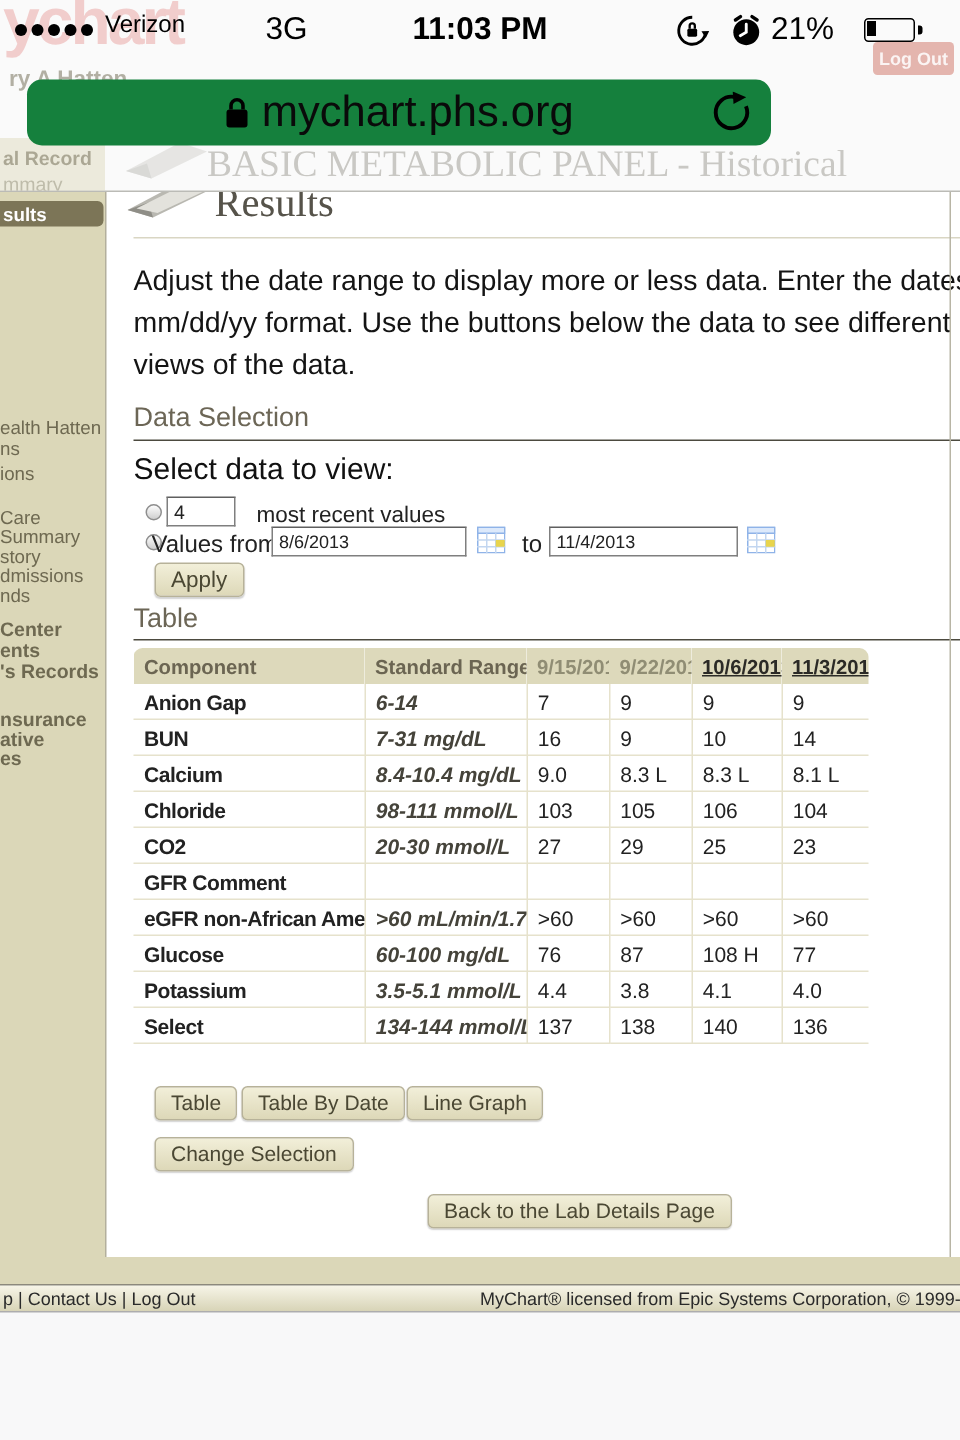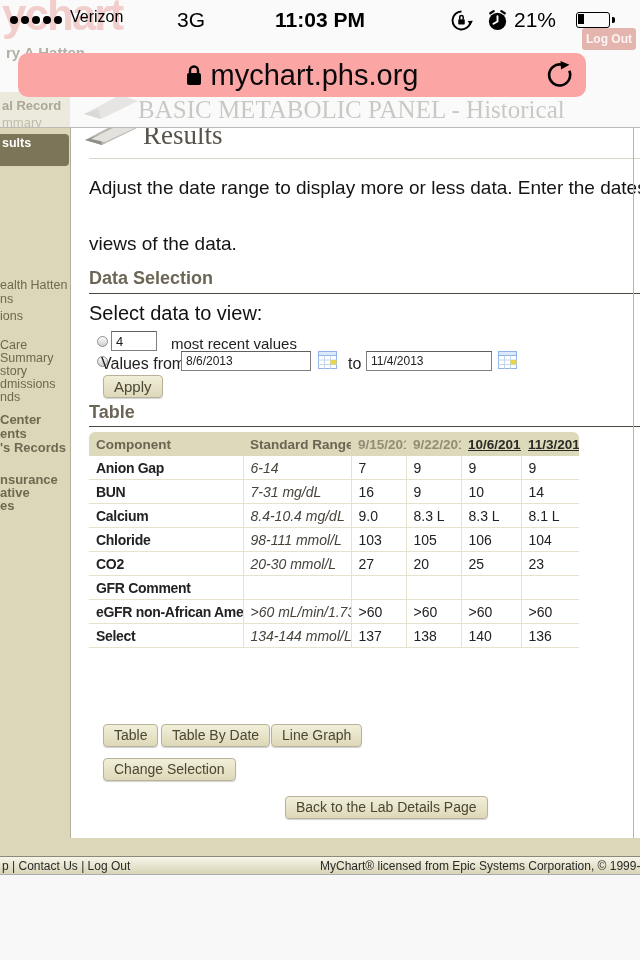--- a/index.html
+++ b/index.html
@@ -5,34 +5,34 @@
   html,body{margin:0;padding:0;}
   body{width:640px;height:960px;overflow:hidden;position:relative;background:#fff;
        font-family:"Liberation Sans",sans-serif;-webkit-font-smoothing:antialiased;}
   #screen{position:absolute;inset:0;overflow:hidden;}
 
   
   #page{position:absolute;inset:0;background:#fff;}
   #sidebar{position:absolute;left:0;top:128px;width:70px;height:710px;background:#dbd7b8;}
   .side-item{position:absolute;left:0;width:70px;font-size:12.5px;color:#6e6951;white-space:nowrap;overflow:hidden;}
   .side-item.bold{font-weight:bold;font-size:13px;}
-  .side-item.selected{background:#7c7557;color:#fff;font-weight:bold;height:32px;line-height:19px;
+  .side-item.selected{background:#7c7557;color:#fff;font-weight:bold;height:17px;line-height:19px;
                       border-radius:0 4px 4px 0;width:67px;}
   #panel{position:absolute;left:70px;top:128px;width:570px;height:710px;background:#fff;
          border-left:1px solid #b3af9c;}
   #panel-right-border{position:absolute;left:633px;top:128px;width:1px;height:710px;background:#b8b5a5;}
 
   .corner-ico{position:absolute;}
   #results-h{position:absolute;left:72px;top:-8px;font-family:"Liberation Serif",serif;
              font-size:27px;color:#56534a;}
   .rule{position:absolute;height:1px;}
   .rule.light{background:#d9d6c3;}
   .rule.dark{background:#4c4a3f;}
   .intro-line{position:absolute;left:18px;font-size:19px;color:#141414;white-space:nowrap;}
-  .section-h{position:absolute;left:18px;font-size:18px;font-weight:bold;color:#6c6656;}
+  .section-h{position:absolute;left:18px;font-size:18px;font-weight:normal;color:#6c6656;}
   #select-label{position:absolute;left:18px;top:174px;font-size:20px;color:#111;}
 
   .radio{position:absolute;width:9px;height:9px;border-radius:50%;border:1px solid #8e8e8e;
          background:linear-gradient(#fdfdfd,#cfcfcf);}
   .txtbox{position:absolute;height:18px;border:1px solid #7f7f7f;border-top-color:#5f5f5f;
           background:#fff;font-family:"Liberation Sans",sans-serif;font-size:12px;color:#222;
           padding:0 4px;box-sizing:content-box;}
   #recent-count{left:40px;top:203px;width:36px;font-size:13px;}
   #recent-label{position:absolute;left:100px;top:207px;font-size:15px;color:#222;}
   #range-label{position:absolute;left:30px;top:227px;font-size:16px;color:#222;}
@@ -61,21 +61,21 @@
   #results-table th{background:#ddd9bb;height:24px;text-align:left;font-size:13.5px;
                     color:#6b6552;padding:0 0 0 7px;font-weight:bold;overflow:hidden;white-space:nowrap;}
   #results-table th:first-child{border-radius:6px 0 0 0;}
   #results-table th:last-child{border-radius:0 6px 0 0;}
   #results-table th.graydate{color:#908d74;}
   #results-table th.linkdate{color:#2b2a26;text-decoration:underline;cursor:pointer;}
   #results-table td{height:23px;border-bottom:1px solid #e6e2cc;border-right:1px solid #e6e2cc;
                     padding:0 0 0 7px;color:#222;overflow:hidden;white-space:nowrap;background:#fff;}
   #results-table td:last-child{border-right:none;}
   #results-table tr td:first-child{font-weight:bold;letter-spacing:-.3px;}
-  #results-table tr td:nth-child(2){font-style:italic;color:#45433a;}
+  #results-table tr td:nth-child(2){font-style:italic;color:#45433a;font-weight:bold;}
 
   #bottom-band{position:absolute;left:0;top:838px;width:640px;height:18px;background:#dbd7b8;}
   #site-footer{position:absolute;left:0;top:856px;width:640px;height:18px;
                background:linear-gradient(#f7f5e8,#d6d2b4);border-top:1px solid #8c897c;
                font-size:12px;color:#2a2a2a;overflow:hidden;}
   #footer-links{position:absolute;left:2px;top:2px;white-space:nowrap;cursor:pointer;}
   #footer-license{position:absolute;left:320px;top:2px;white-space:nowrap;}
 
   
   #top-chrome{position:absolute;left:0;top:0;width:640px;height:128px;background:#fafafa;
@@ -100,21 +100,21 @@
   #network{position:absolute;left:177px;top:8px;font-size:21px;}
   #clock-time{position:absolute;left:0;top:8px;width:640px;text-align:center;font-size:21px;font-weight:bold;}
   #rotlock{position:absolute;left:450px;top:9px;}
   #alarm{position:absolute;left:486px;top:9px;}
   #batt-pct{position:absolute;left:514px;top:8px;font-size:21px;}
   #battery{position:absolute;left:576px;top:12px;width:34px;height:16px;border:1.5px solid #000;
            border-radius:3px;box-sizing:border-box;}
   #battery i{position:absolute;left:1px;top:1px;width:6px;height:10px;background:#000;display:block;}
   #batt-tip{position:absolute;left:612px;top:17px;width:3px;height:6px;background:#000;border-radius:0 2px 2px 0;}
 
-  #url-pill{position:absolute;left:18px;top:53px;width:568px;height:44px;background:#fca5a5;
+  #url-pill{position:absolute;left:18px;top:53px;width:496px;height:44px;background:#15803d;
             border-radius:10px;cursor:pointer;}
   #url-inner{position:absolute;left:0;top:0;width:100%;height:100%;display:flex;align-items:center;
              justify-content:center;gap:9px;}
   #url-text{font-size:29px;color:#0a0a0a;}
   #refresh-ico{position:absolute;right:13px;top:8px;cursor:pointer;}
 
   
   #bottom-toolbar{position:absolute;left:0;top:874px;width:640px;height:86px;background:#f8f8f9;
                   border-top:1px solid #adadaf;box-sizing:border-box;z-index:10;}
 </style>
@@ -146,20 +146,21 @@
     <div id="panel">
       <svg class="corner-ico" style="left:14px;top:-10px" width="56" height="30" viewBox="0 0 56 30">
         <polygon points="0,22 36,3 54,9 17,27" fill="#b9b8b1"></polygon>
         <polygon points="0,22 17,27 14,17" fill="#8f8e87"></polygon>
         <polygon points="6,21 36,6 50,10 20,24" fill="#e3e2dc"></polygon>
       </svg>
       <div id="results-h">Results</div>
       <div class="rule light" style="left:18px;top:30px;width:552px"></div>
 
       <div class="intro-line" style="top:49px">Adjust the date range to display more or less data. Enter the dates</div>
+      <div class="intro-line" style="top:77px">mm/dd/yy format. Use the buttons below the data to see different</div>
       <div class="intro-line" style="top:105px">views of the data.</div>
 
       <div class="section-h" style="top:140px">Data Selection</div>
       <div class="rule dark" style="left:18px;top:165px;width:552px"></div>
       <div id="select-label">Select data to view:</div>
 
       <span class="radio" style="left:26px;top:208px"></span>
       <input id="recent-count" class="txtbox" value="4" style="">
       <div id="recent-label">most recent values</div>
 
@@ -240,21 +241,21 @@
               <td>103</td>
               <td>105</td>
               <td>106</td>
               <td>104</td>
             </tr>
 
             <tr>
               <td>CO2</td>
               <td>20-30 mmol/L</td>
               <td>27</td>
-              <td>20</td>
+              <td>29</td>
               <td>25</td>
               <td>23</td>
             </tr>
 
 
             <tr>
               <td>GFR Comment</td>
               <td></td>
               <td></td>
               <td></td>
@@ -264,21 +265,37 @@
 
             <tr>
               <td>eGFR non-African American</td>
               <td>&gt;60 mL/min/1.73m2</td>
               <td>&gt;60</td>
               <td>&gt;60</td>
               <td>&gt;60</td>
               <td>&gt;60</td>
             </tr>
 
-
+            <tr>
+              <td>Glucose</td>
+              <td>60-100 mg/dL</td>
+              <td>76</td>
+              <td>87</td>
+              <td>108 H</td>
+              <td>77</td>
+            </tr>
+
+            <tr>
+              <td>Potassium</td>
+              <td>3.5-5.1 mmol/L</td>
+              <td>4.4</td>
+              <td>3.8</td>
+              <td>4.1</td>
+              <td>4.0</td>
+            </tr>
 
             <tr>
               <td>Select</td>
               <td>134-144 mmol/L</td>
               <td>137</td>
               <td>138</td>
               <td>140</td>
               <td>136</td>
             </tr>
           </tbody>

